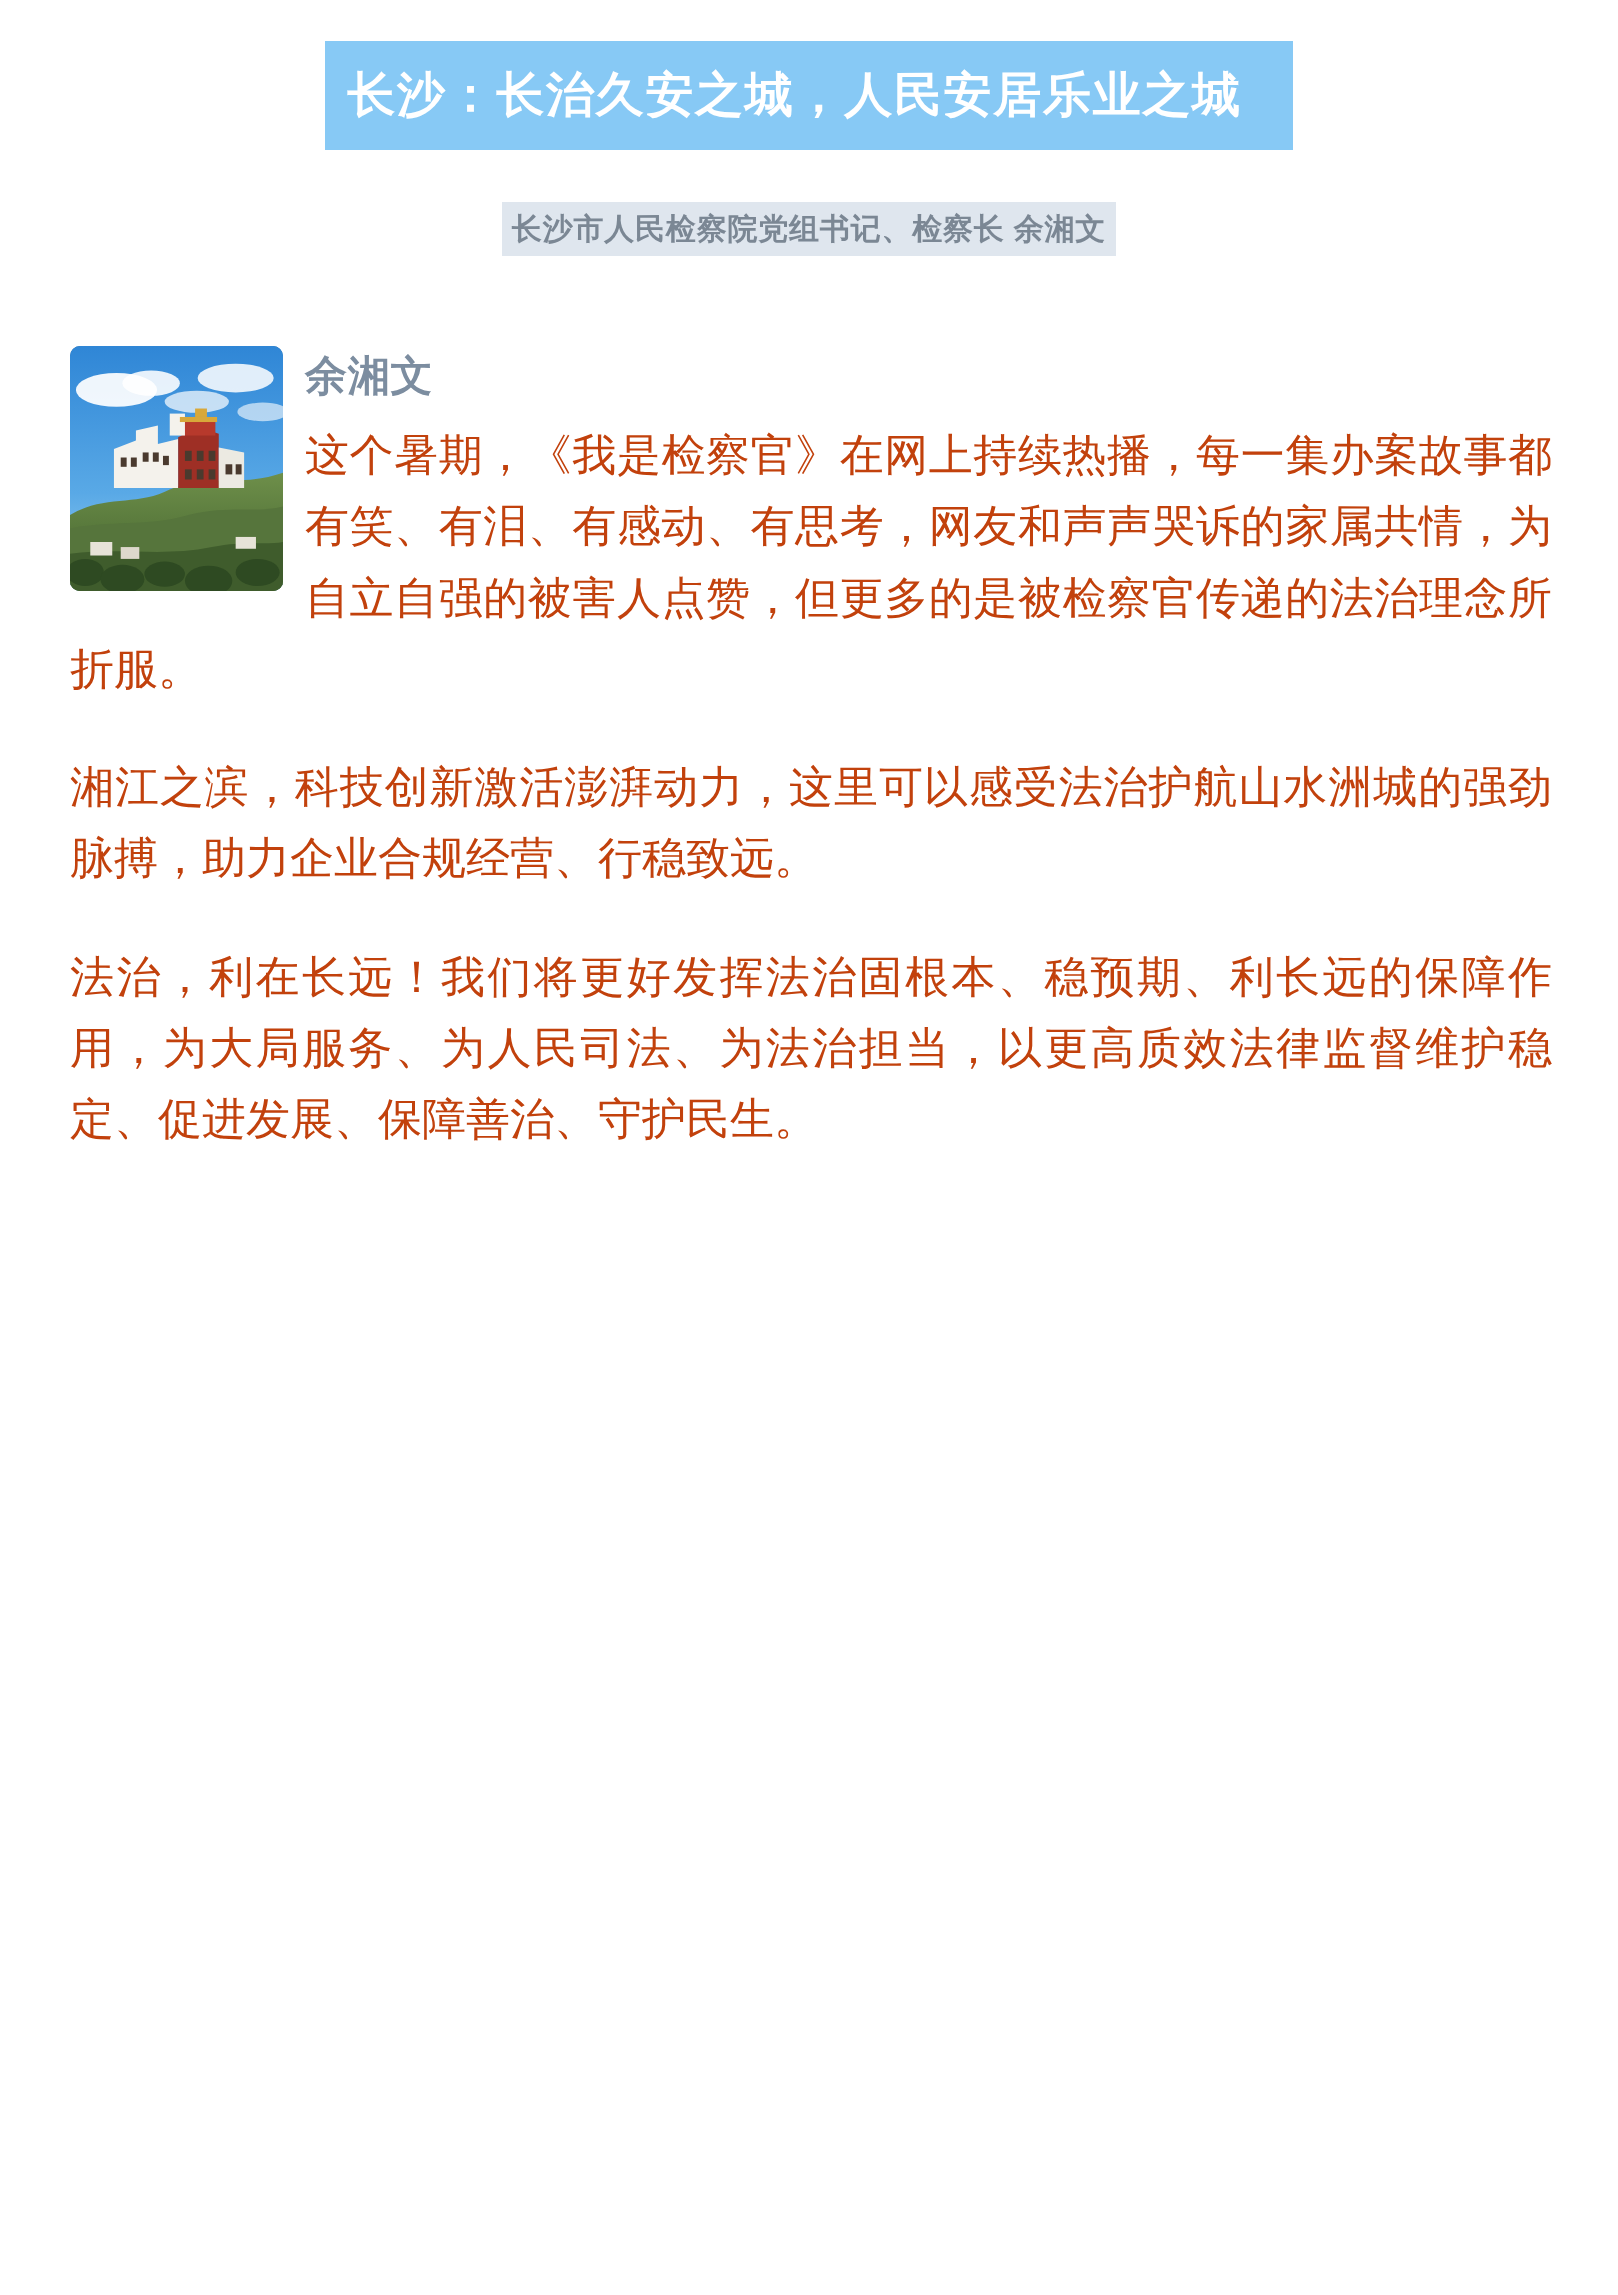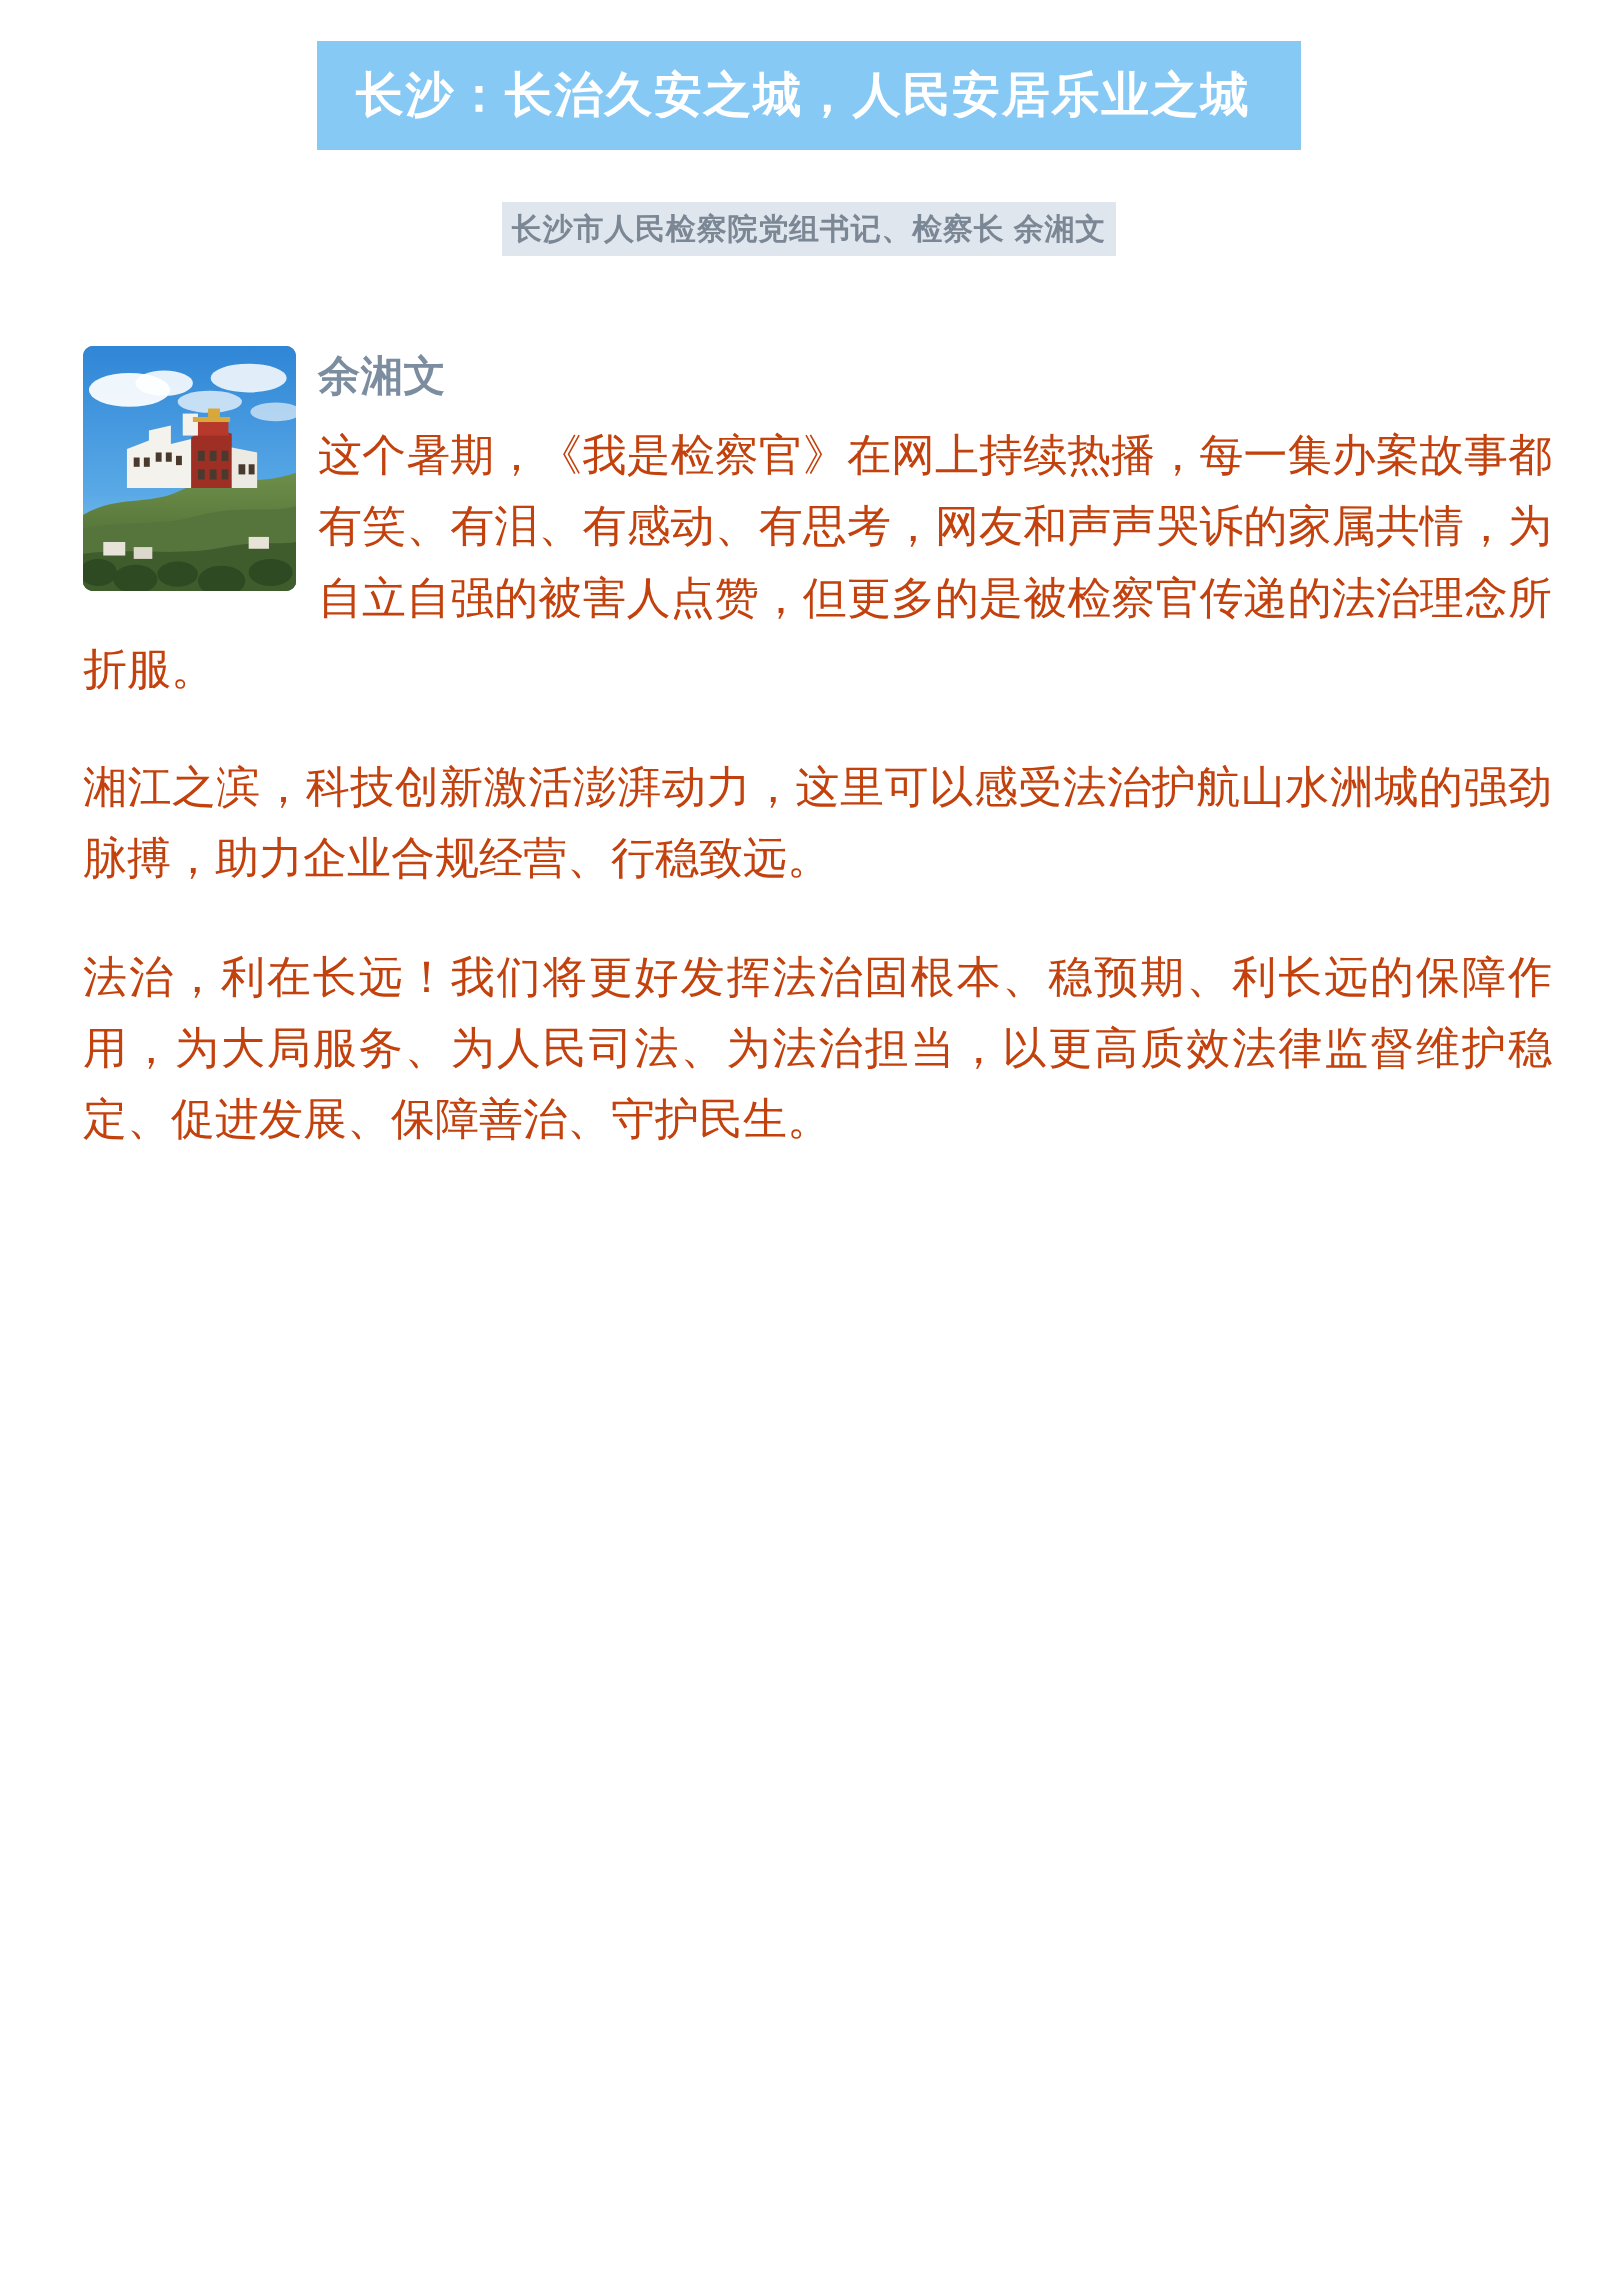--- a/index.html
+++ b/index.html
@@ -29,21 +29,21 @@
     justify-content: center;
     padding-top: 41px;
   }
   .title-banner {
     background: #87c9f5;
     color: #ffffff;
     font-size: 48px;
     font-weight: bold;
     letter-spacing: 1.7px;
     line-height: 1.25;
-    padding: 24px 51px 25px 39px;
+    padding: 24px 51px 25px 22px;
     white-space: nowrap;
     text-align: center;
   }
 
   
   .subtitle-wrap {
     display: flex;
     justify-content: center;
     margin-top: 52px;
   }
@@ -54,21 +54,21 @@
     line-height: 1.3;
     padding: 6.8px 10px 8.5px 10px;
     white-space: nowrap;
     letter-spacing: 0.8px;
     font-weight: bold;
   }
 
   
   .content {
     position: relative;
-    margin: 78px 0 0 17px;
+    margin: 78px 0 0 4px;
     padding: 0 66px 0 66px;
   }
 
   .avatar {
     float: left;
     width: 213px;
     height: 245px;
     margin: 12px 22px 6.8px 0;
     border-radius: 10px;
     overflow: hidden;

